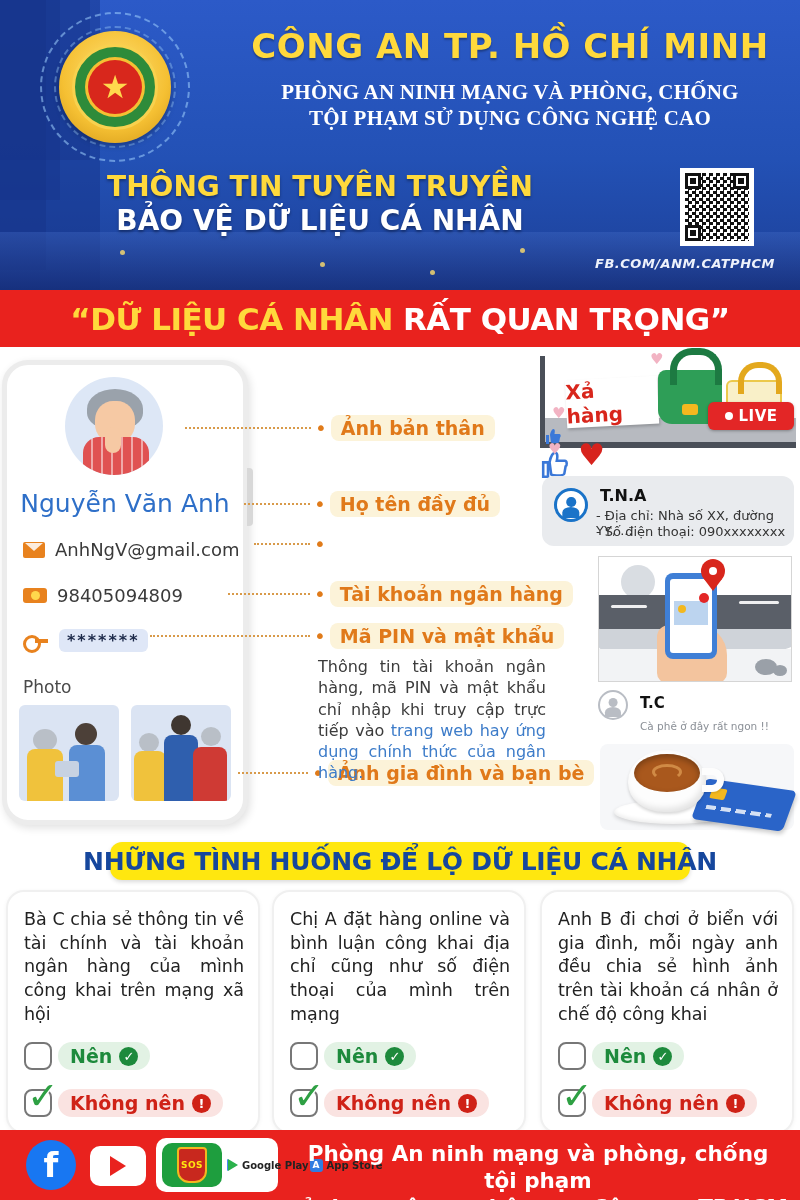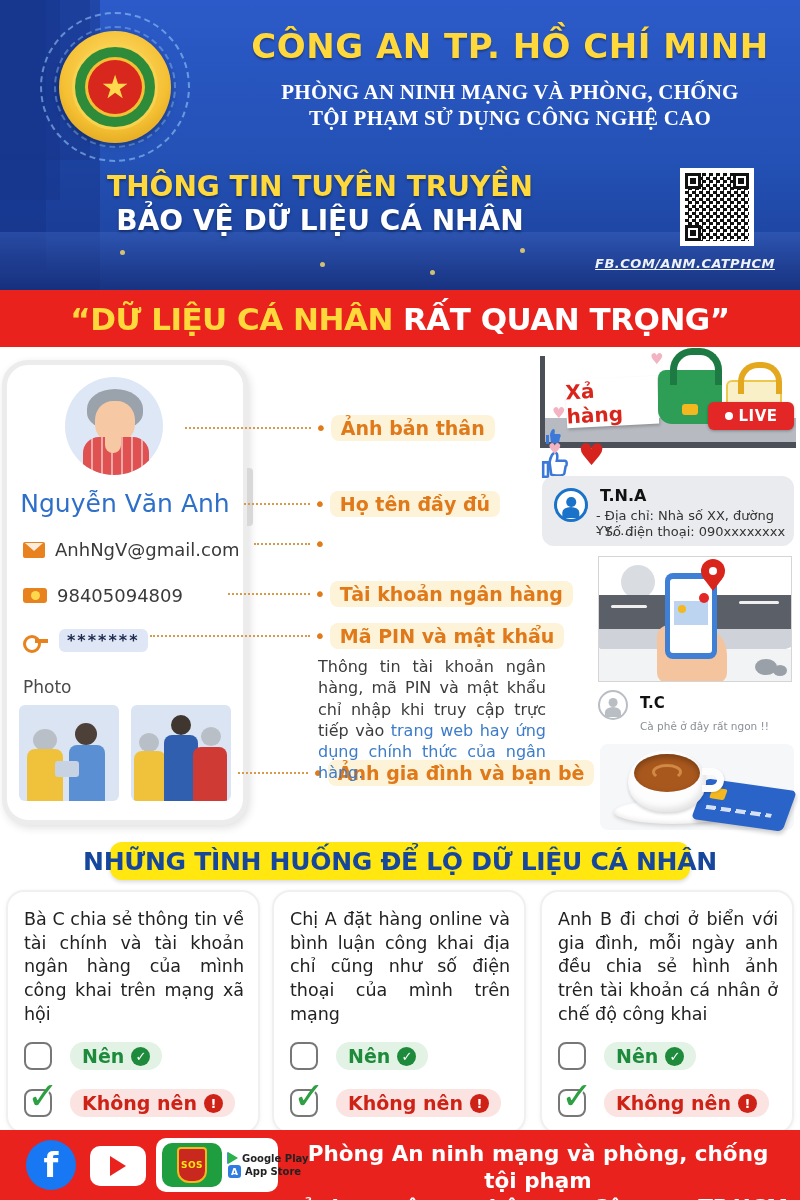--- a/index.html
+++ b/index.html
@@ -46,21 +46,21 @@
 
   .qr { position:absolute; left:680px; top:168px; width:74px; height:78px; background:#fff;
         padding:5px; }
   .qr-inner { position:relative; width:100%; height:100%;
         background-image:repeating-conic-gradient(#111 0% 25%, #fff 0% 50%);
         background-size:7px 7px; }
   .finder { position:absolute; width:16px; height:16px; border:3px solid #111; background:#fff; }
   .finder::after { content:""; position:absolute; left:2px; top:2px; width:6px; height:6px; background:#111; }
   .f-tl { left:0; top:0; } .f-tr { right:0; top:0; } .f-bl { left:0; bottom:0; }
   .fb-url { position:absolute; left:480px; top:256px; width:295px; text-align:right;
-            color:#eef2fb; font-size:13px; font-style:italic; font-weight:bold; letter-spacing:.5px;text-decoration:underline; }
+            color:#eef2fb; font-size:13px; font-style:italic; font-weight:bold; letter-spacing:.5px; }
 
   
   .red-banner { position:absolute; left:0; top:290px; width:800px; height:57px; background:#e9221e;
                 display:flex; align-items:center; justify-content:center; }
   .red-banner .t { font-size:31px; font-weight:bold; letter-spacing:-.5px; white-space:nowrap; }
   .red-banner .yl { color:#ffd93c; }
   .red-banner .wh { color:#fff; margin-left:10px; }
 
   
   .phone { position:absolute; left:2px; top:360px; width:246px; height:465px; background:#fff;
@@ -197,21 +197,21 @@
              box-shadow:0 2px 4px rgba(0,0,0,.15); }
   .ybanner span { color:#16479d; font-weight:bold; font-size:25px; white-space:nowrap; letter-spacing:-.3px; }
 
   
   .cards { position:absolute; left:0; top:890px; width:800px; height:236px; }
   .card { position:absolute; top:0; width:254px; min-height:232px; background:#fff;
           border:2px solid #f0f0f0; border-radius:18px; padding:16px 14px 12px 16px;
           box-shadow:0 1px 4px rgba(0,0,0,.05); }
   .c1 { left:6px; } .c2 { left:272px; } .c3 { left:540px; }
   .card .sc-text { font-size:17.5px; color:#222; line-height:1.35; text-align:justify; }
-  .opt { display:flex; align-items:center; gap:18px; margin-top:13px; height:34px; }
+  .opt { display:flex; align-items:center; gap:6px; margin-top:13px; height:34px; }
   .cbx { width:28px; height:28px; border:2.5px solid #777; border-radius:8px; position:relative; flex:none; background:#fff; }
   .cbx.checked::after { content:"✓"; position:absolute; left:1px; top:-14px; color:#2ea043;
                         font-size:38px; font-weight:bold; line-height:1; text-shadow:1px 1px 0 #fff; }
   .opt-pill { display:flex; align-items:center; gap:7px; border-radius:16px; padding:3px 12px; font-weight:bold; font-size:19px; }
   .opt-yes { background:#e2f2e4; color:#1d8a3c; }
   .opt-no  { background:#fae3e1; color:#cf2217; }
   .badge { width:19px; height:19px; border-radius:50%; color:#fff; font-size:13px; font-weight:bold;
            display:flex; align-items:center; justify-content:center; flex:none; }
   .bg-ok { background:#1d8a3c; } .bg-warn { background:#cf2217; }
 
@@ -221,21 +221,21 @@
              color:#fff; font-weight:bold; font-size:34px; display:flex; align-items:center; justify-content:center; }
   .yt { position:absolute; left:90px; top:16px; width:56px; height:40px; background:#fff; border-radius:10px;
         display:flex; align-items:center; justify-content:center; }
   .yt::after { content:""; border-left:16px solid #e9221e; border-top:10px solid transparent; border-bottom:10px solid transparent; }
   .appcard { position:absolute; left:156px; top:8px; width:122px; height:54px; background:#fff; border-radius:10px;
              display:flex; align-items:center; gap:6px; padding:4px 6px; }
   .sos { width:60px; height:44px; border-radius:10px; background:#1e9e3e; display:flex; align-items:center; justify-content:center; flex:none; }
   .sos-shield { width:30px; height:36px; background:#c8281e; border:2px solid #f3b81f; border-radius:4px 4px 12px 12px;
                 display:flex; align-items:center; justify-content:center; }
   .sos-shield span { color:#ffe70f; font-size:9px; font-weight:bold; letter-spacing:.5px; }
-  .stores { display:flex; flex-direction:column; gap:1px; }
+  .stores { display:flex; flex-direction:row; gap:1px; }
   .store { display:flex; align-items:center; gap:4px; }
   .store .txt { font-size:10px; font-weight:bold; color:#222; white-space:nowrap; }
   .gp-tri { width:0; height:0; border-top:6px solid transparent; border-bottom:6px solid transparent;
             border-left:10px solid #2bb24c; filter:drop-shadow(-1px 0 0 #4a8af4); }
   .as-sq { width:13px; height:13px; border-radius:3px; background:#2f7de1; color:#fff; font-size:9px; font-weight:bold;
            display:flex; align-items:center; justify-content:center; }
   .foot-text { position:absolute; left:288px; top:11px; width:500px; text-align:center; color:#fff;
                font-weight:bold; font-size:21.5px; line-height:1.25; }
 </style>
 </head>

